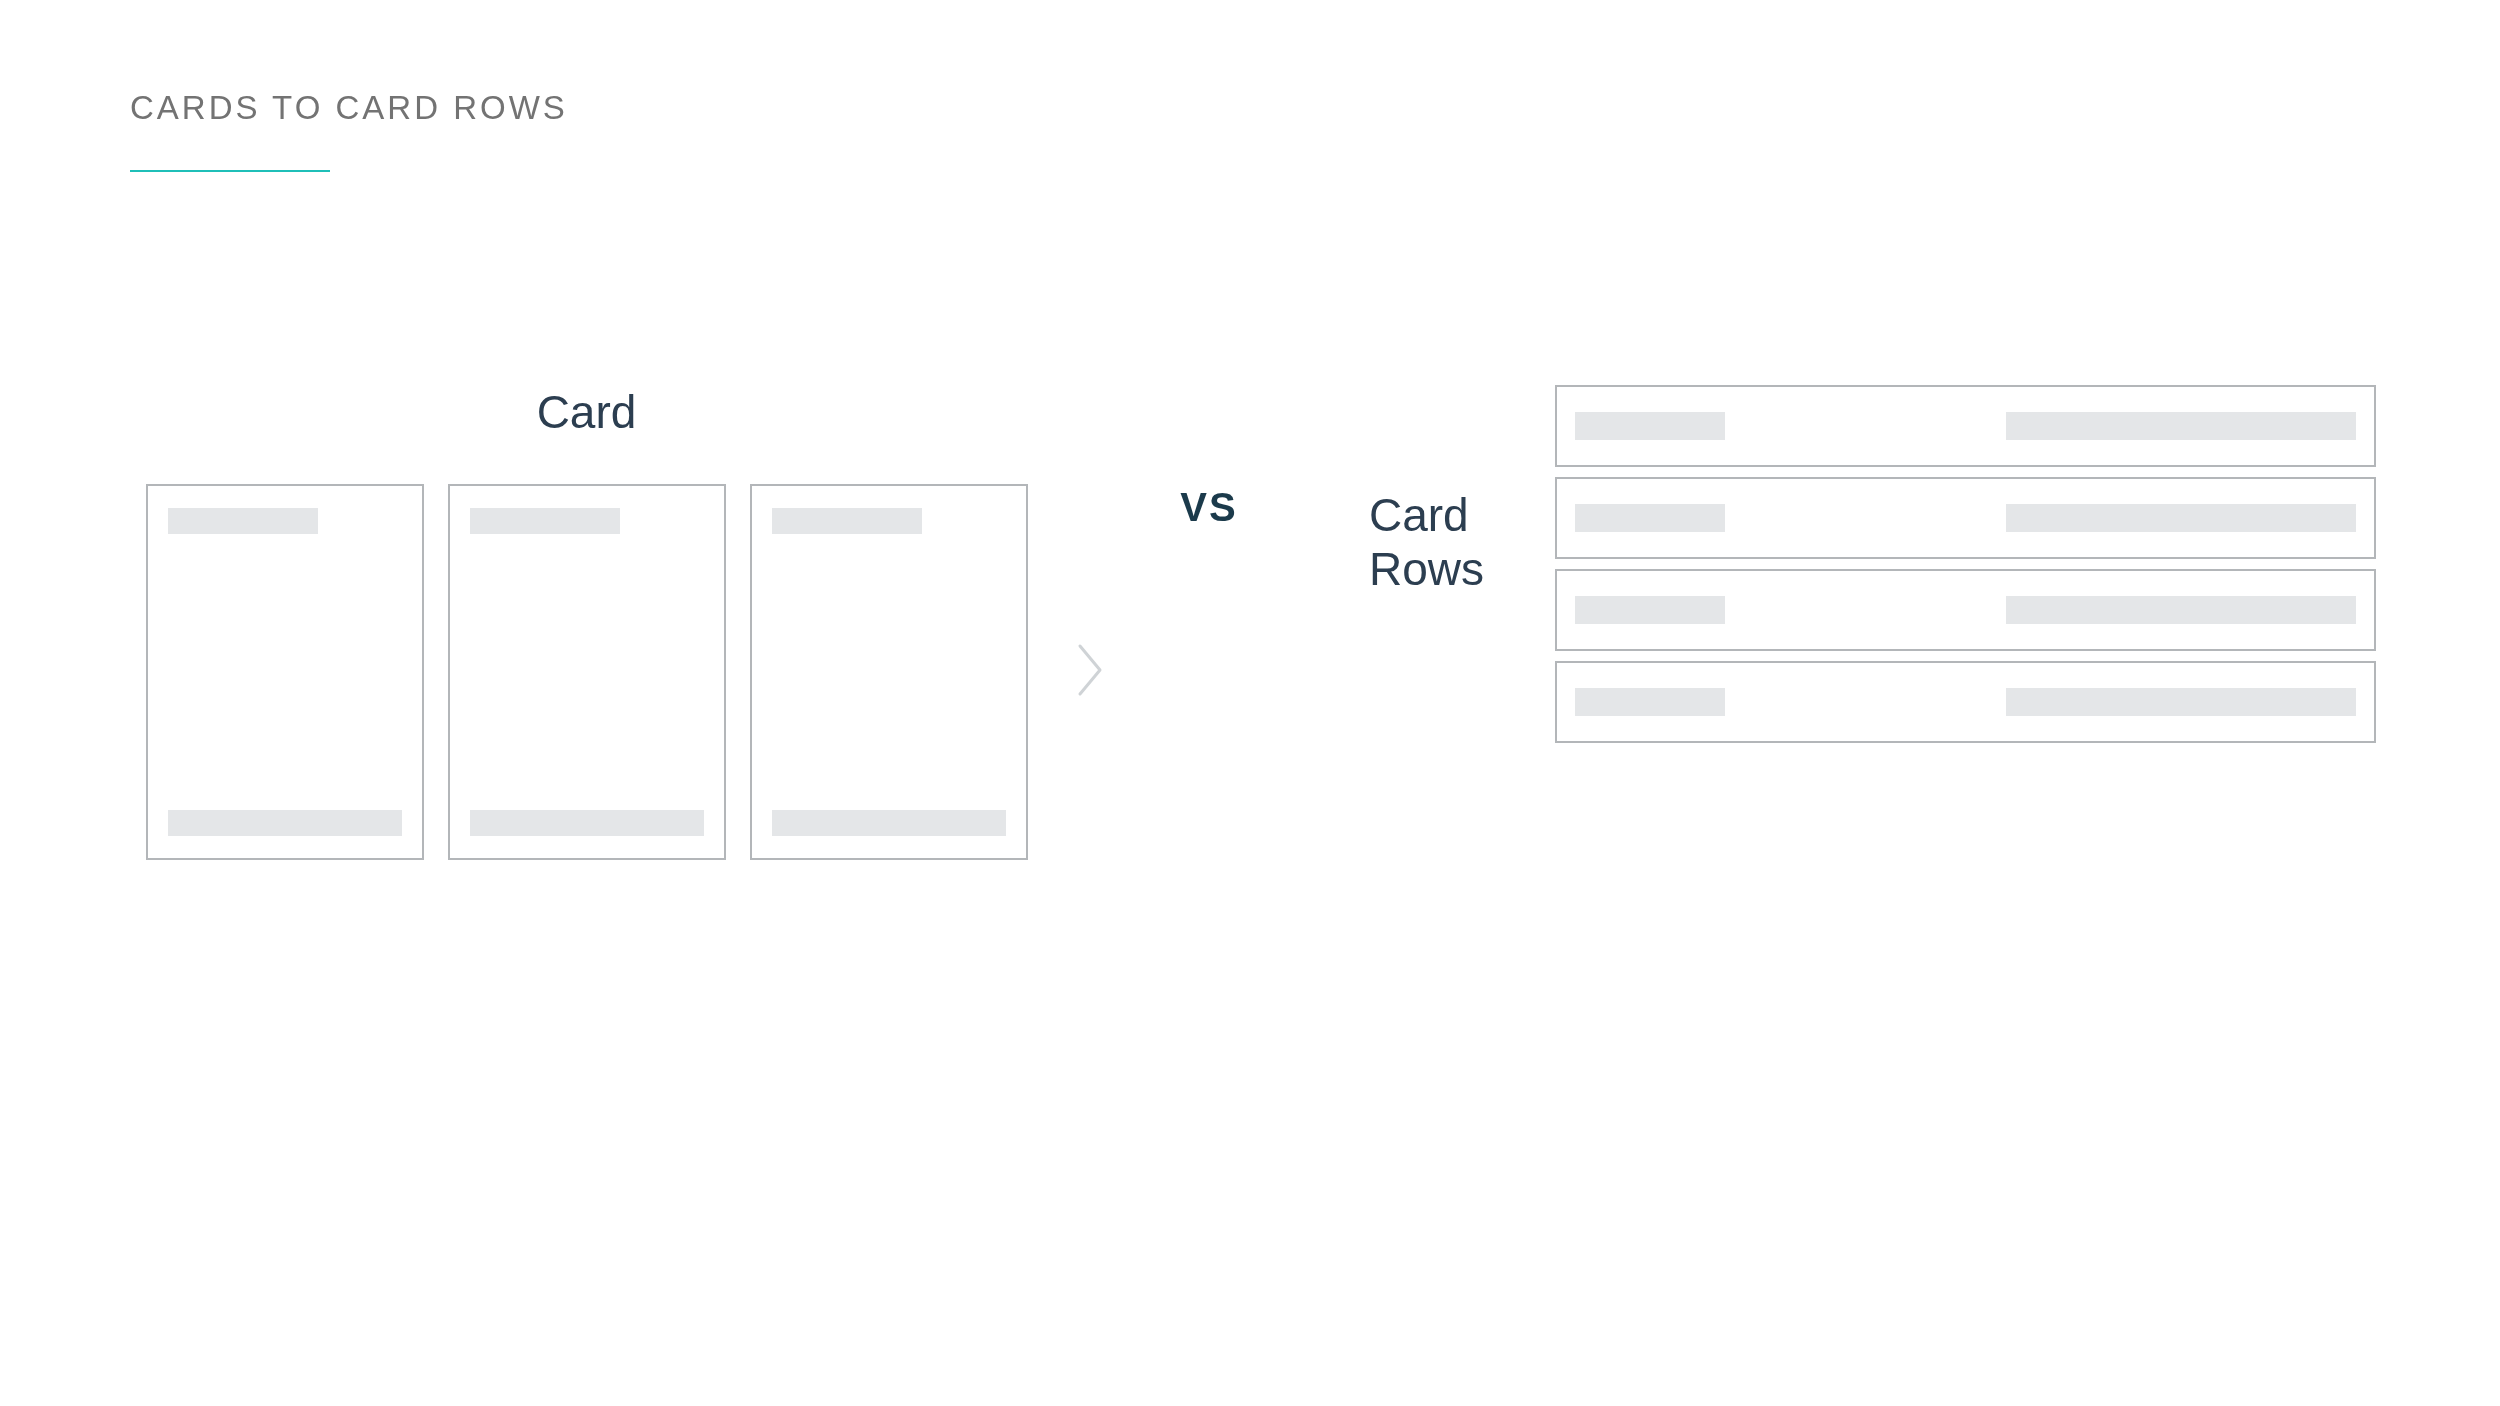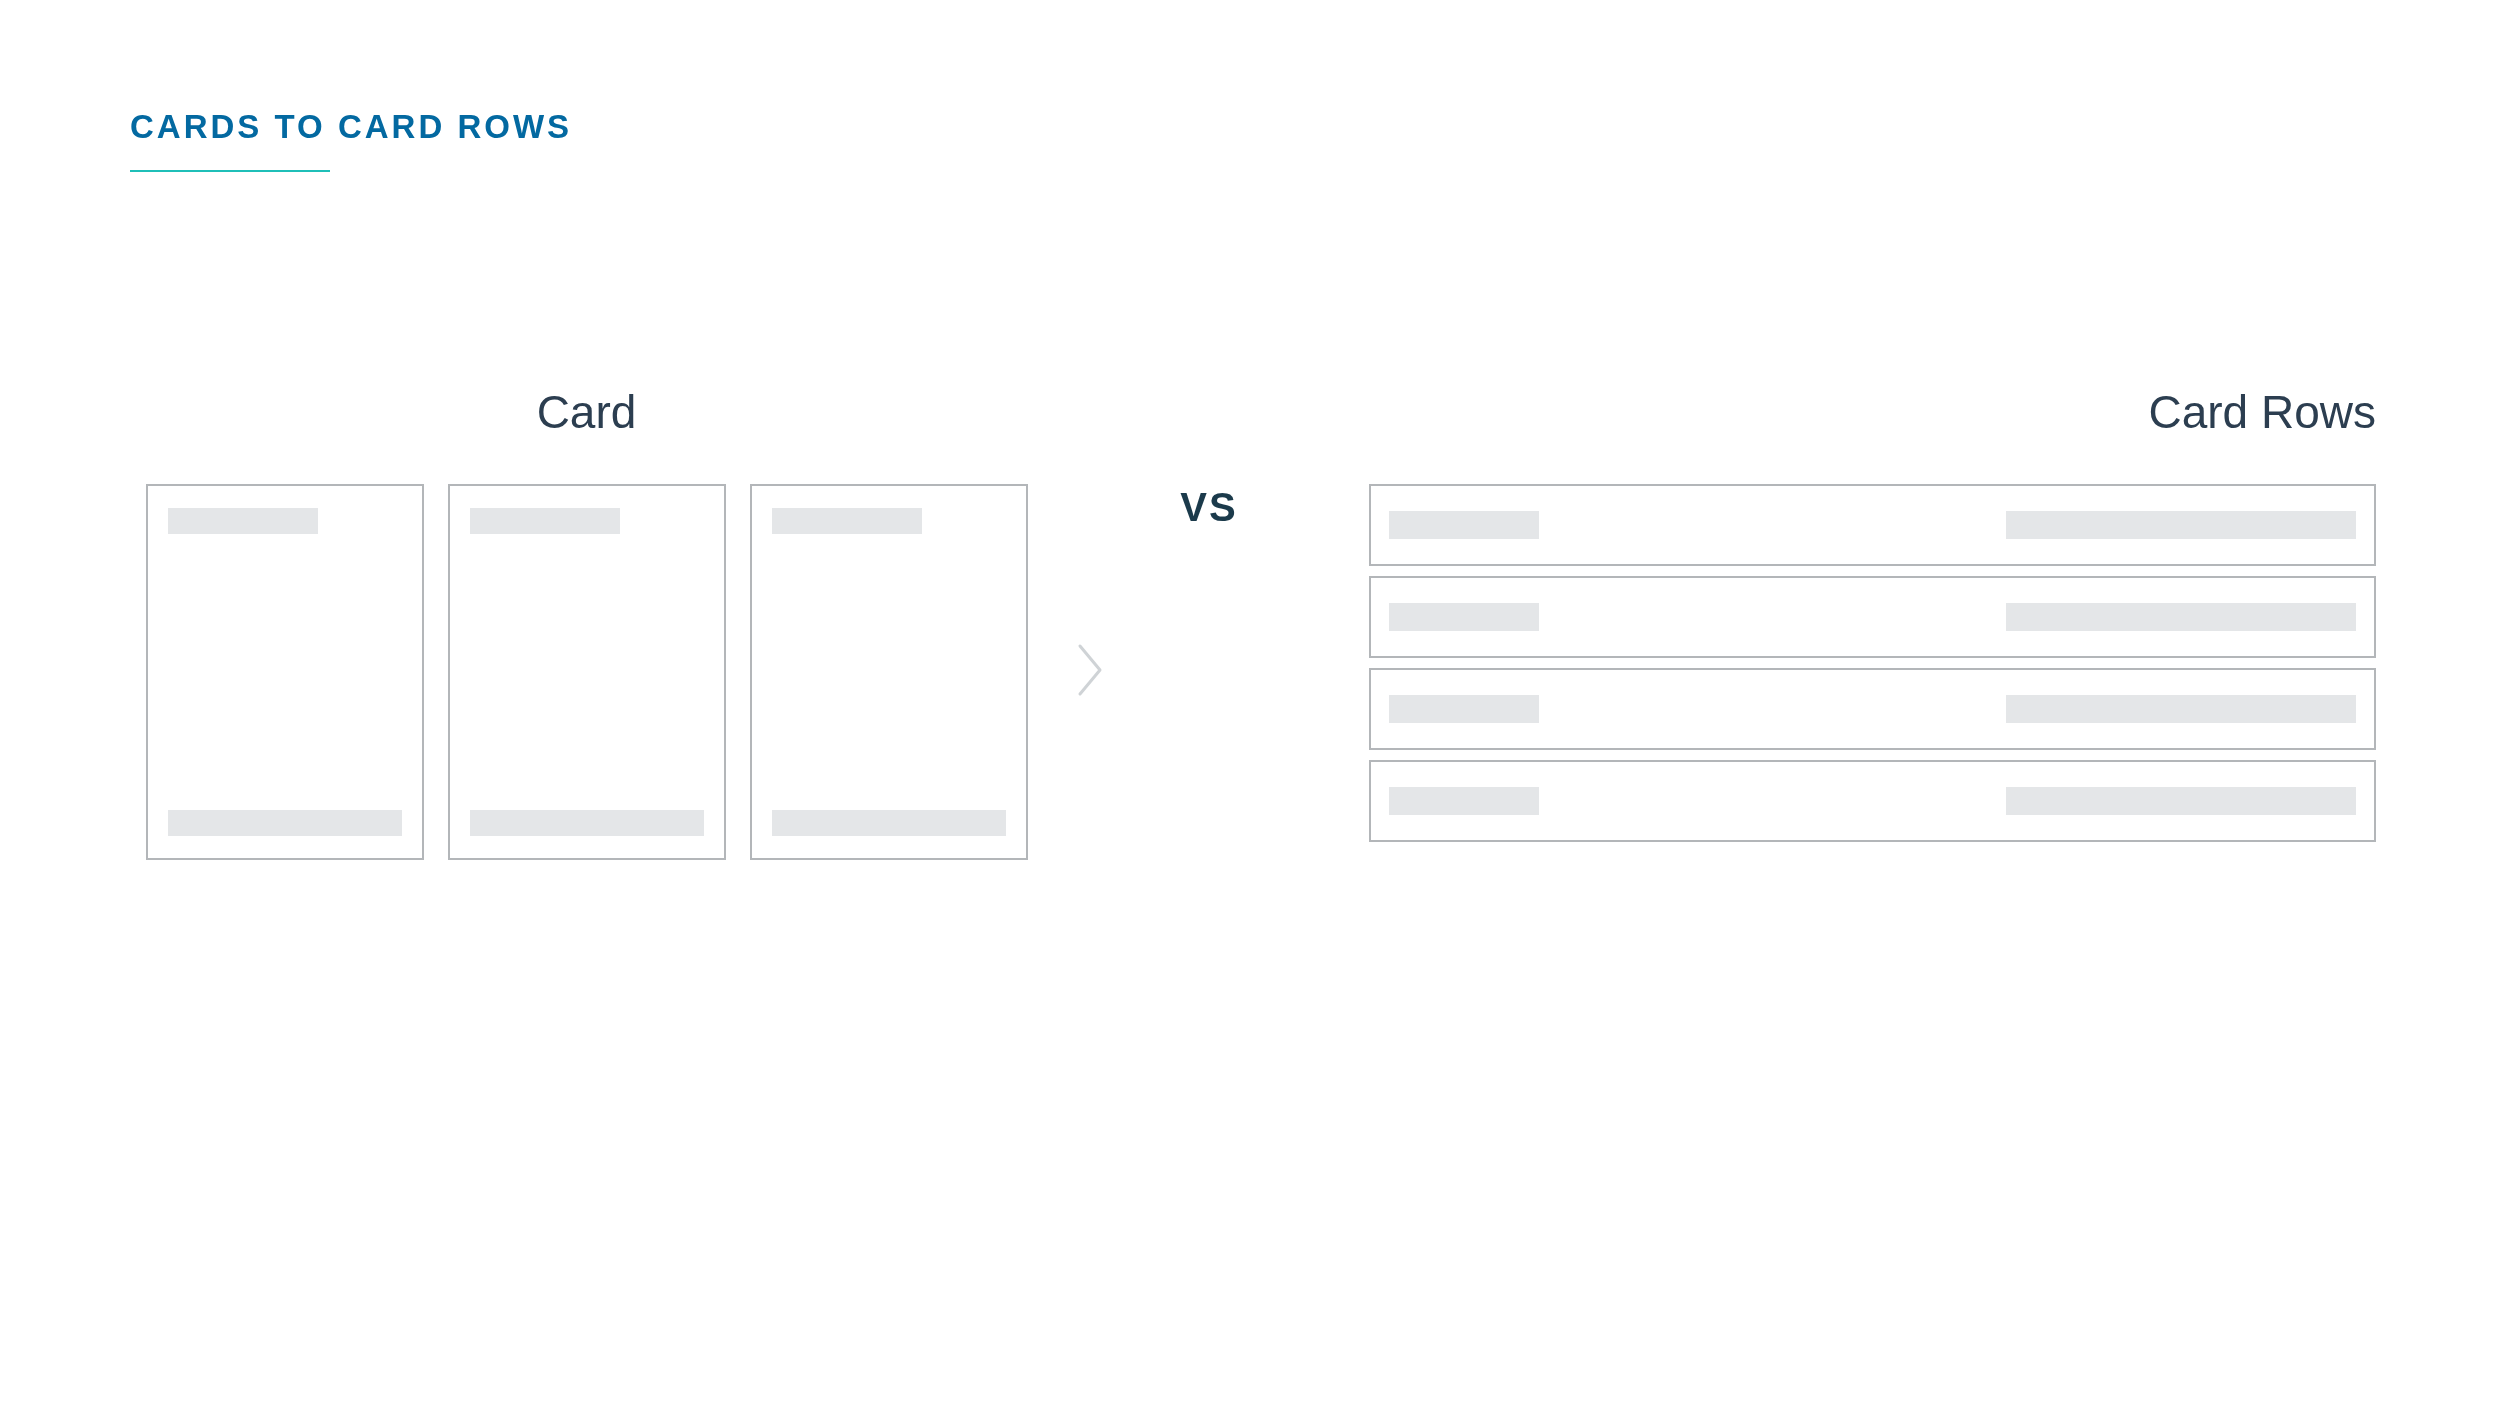--- a/index.html
+++ b/index.html
@@ -9,26 +9,26 @@
   }
   body {
     font-family: -apple-system, BlinkMacSystemFont, "Segoe UI", Helvetica, Arial, sans-serif;
     background: #ffffff;
     width: 2500px;
     height: 1406px;
     position: relative;
   }
   .page-title {
     position: absolute;
-    top: 108px;
+    top: 89px;
     left: 130px;
     font-size: 33px;
-    font-weight: 700;
+    font-weight: 400;
     letter-spacing: 3px;
-    color: #0369a1;
+    color: #737373;
     text-transform: uppercase;
   }
   .title-underline {
     position: absolute;
     top: 170px;
     left: 130px;
     width: 200px;
     height: 2px;
     background: #1fbfb8;
   }
@@ -50,22 +50,22 @@
   .column-mid {
     width: 320px;
     display: flex;
     flex-direction: column;
     align-items: center;
     position: relative;
   }
   .column-right {
     flex: 1;
     display: flex;
-    flex-direction: column;
-    align-items: flex-end;
+    flex-direction: row;
+    align-items: center;
   }
   .section-label {
     font-size: 46px;
     font-weight: 400;
     color: #2c3e50;
     margin-bottom: 45px;
   }
   .vs-label {
     font-size: 40px;
     font-weight: 700;

